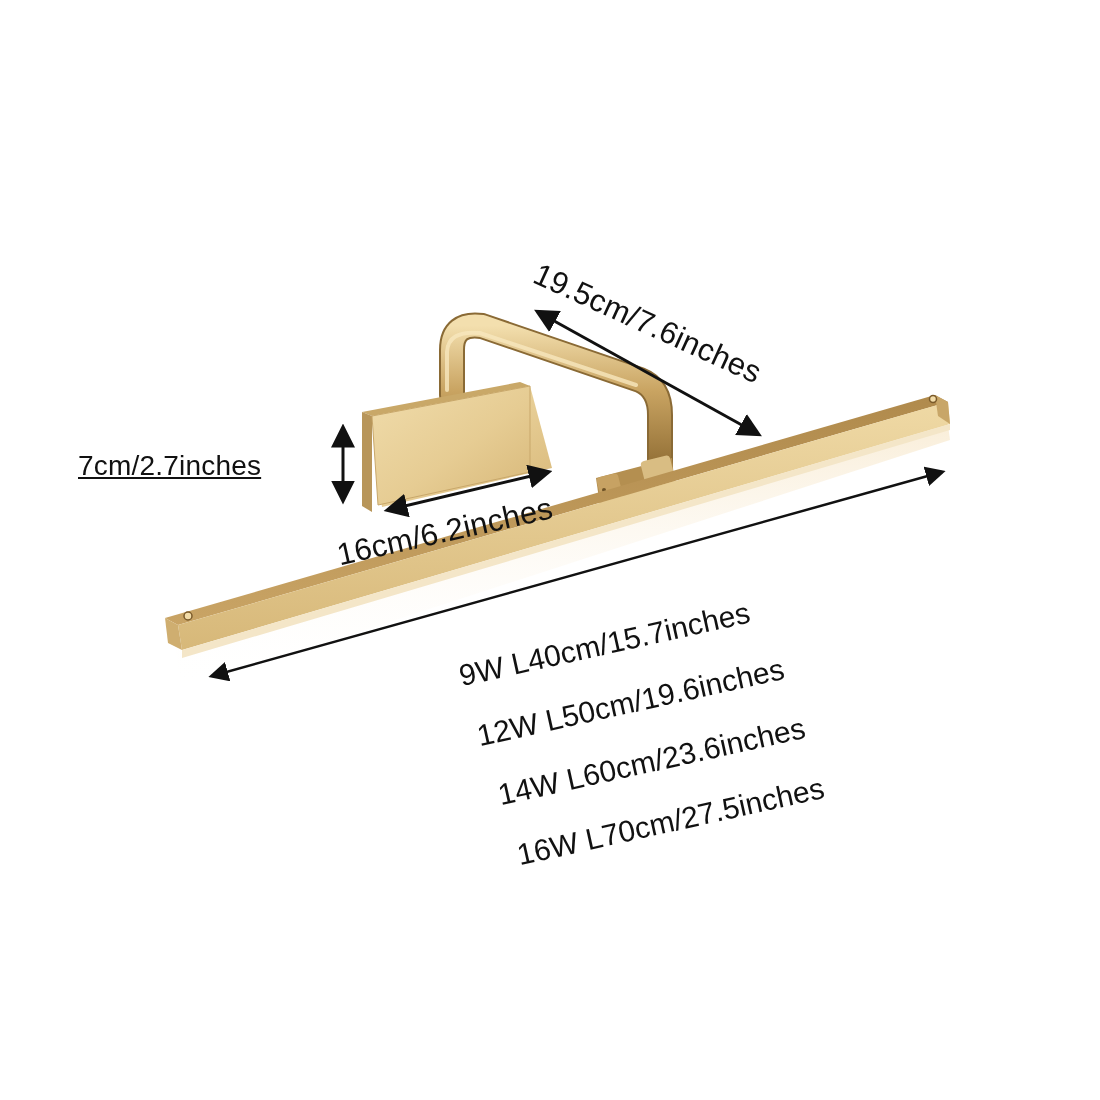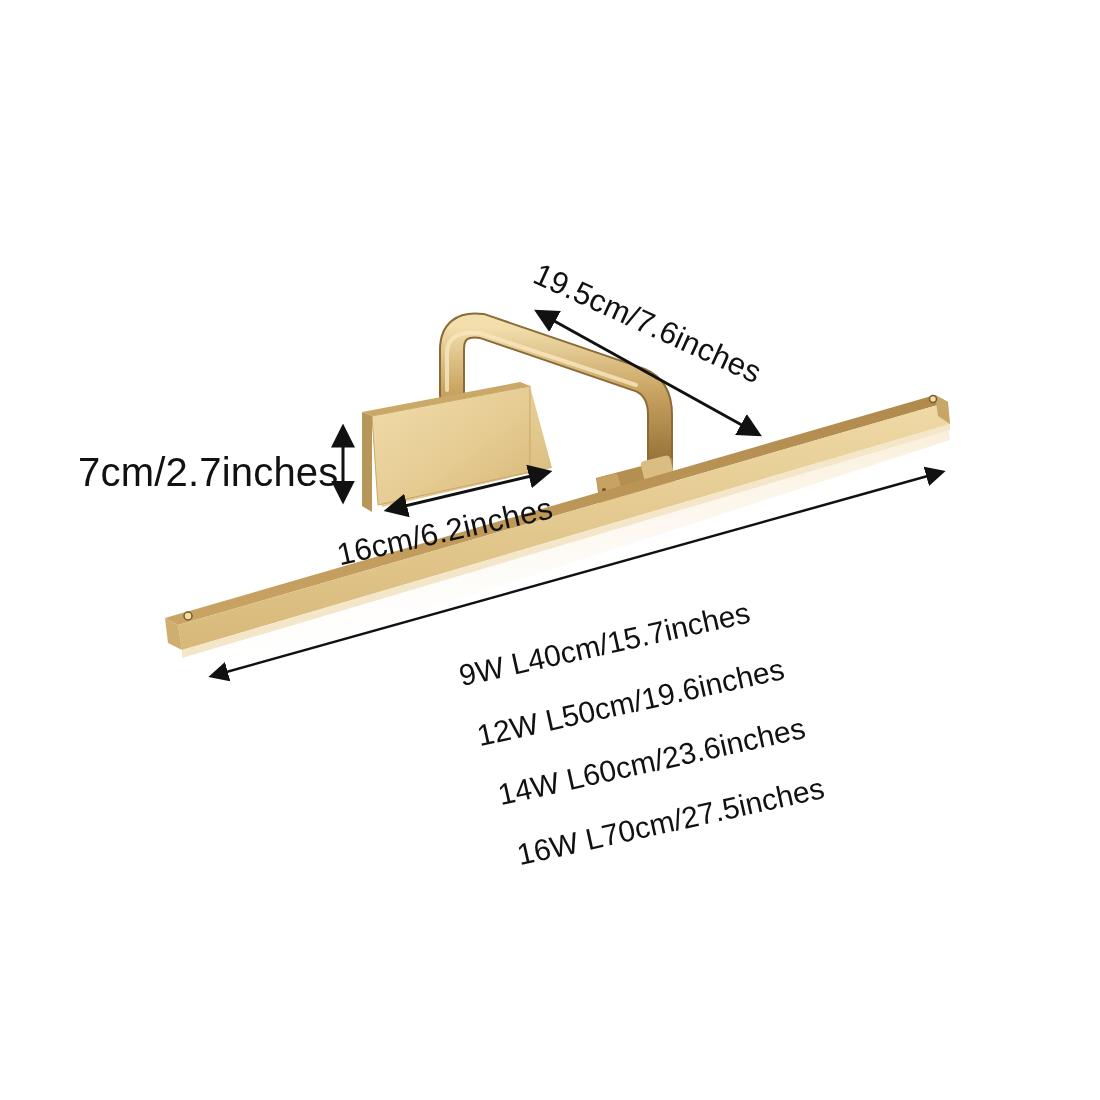--- a/index.html
+++ b/index.html
@@ -22,21 +22,21 @@
     }
     .label {
       position: absolute;
       white-space: nowrap;
       font-size: 33px;
       line-height: 1;
       color: #111111;
       transform-origin: 0 0;
       letter-spacing: 0.2px;
     }
-    .lbl-height { left: 78px; top: 452px; font-size: 40px; }
+    .lbl-height { left: 78px; top: 452px; font-size: 28px; text-decoration: underline; }
     .lbl-depth  { left: 334px; top: 540px; font-size: 31px; transform: rotate(-12.5deg); }
     .lbl-arm    { left: 542px; top: 258px; font-size: 31px; transform: rotate(24.5deg); }
     .spec-list {
       position: absolute;
       left: 0; top: 0;
     }
     .spec {
       position: absolute;
       font-size: 30px;
       white-space: nowrap;

